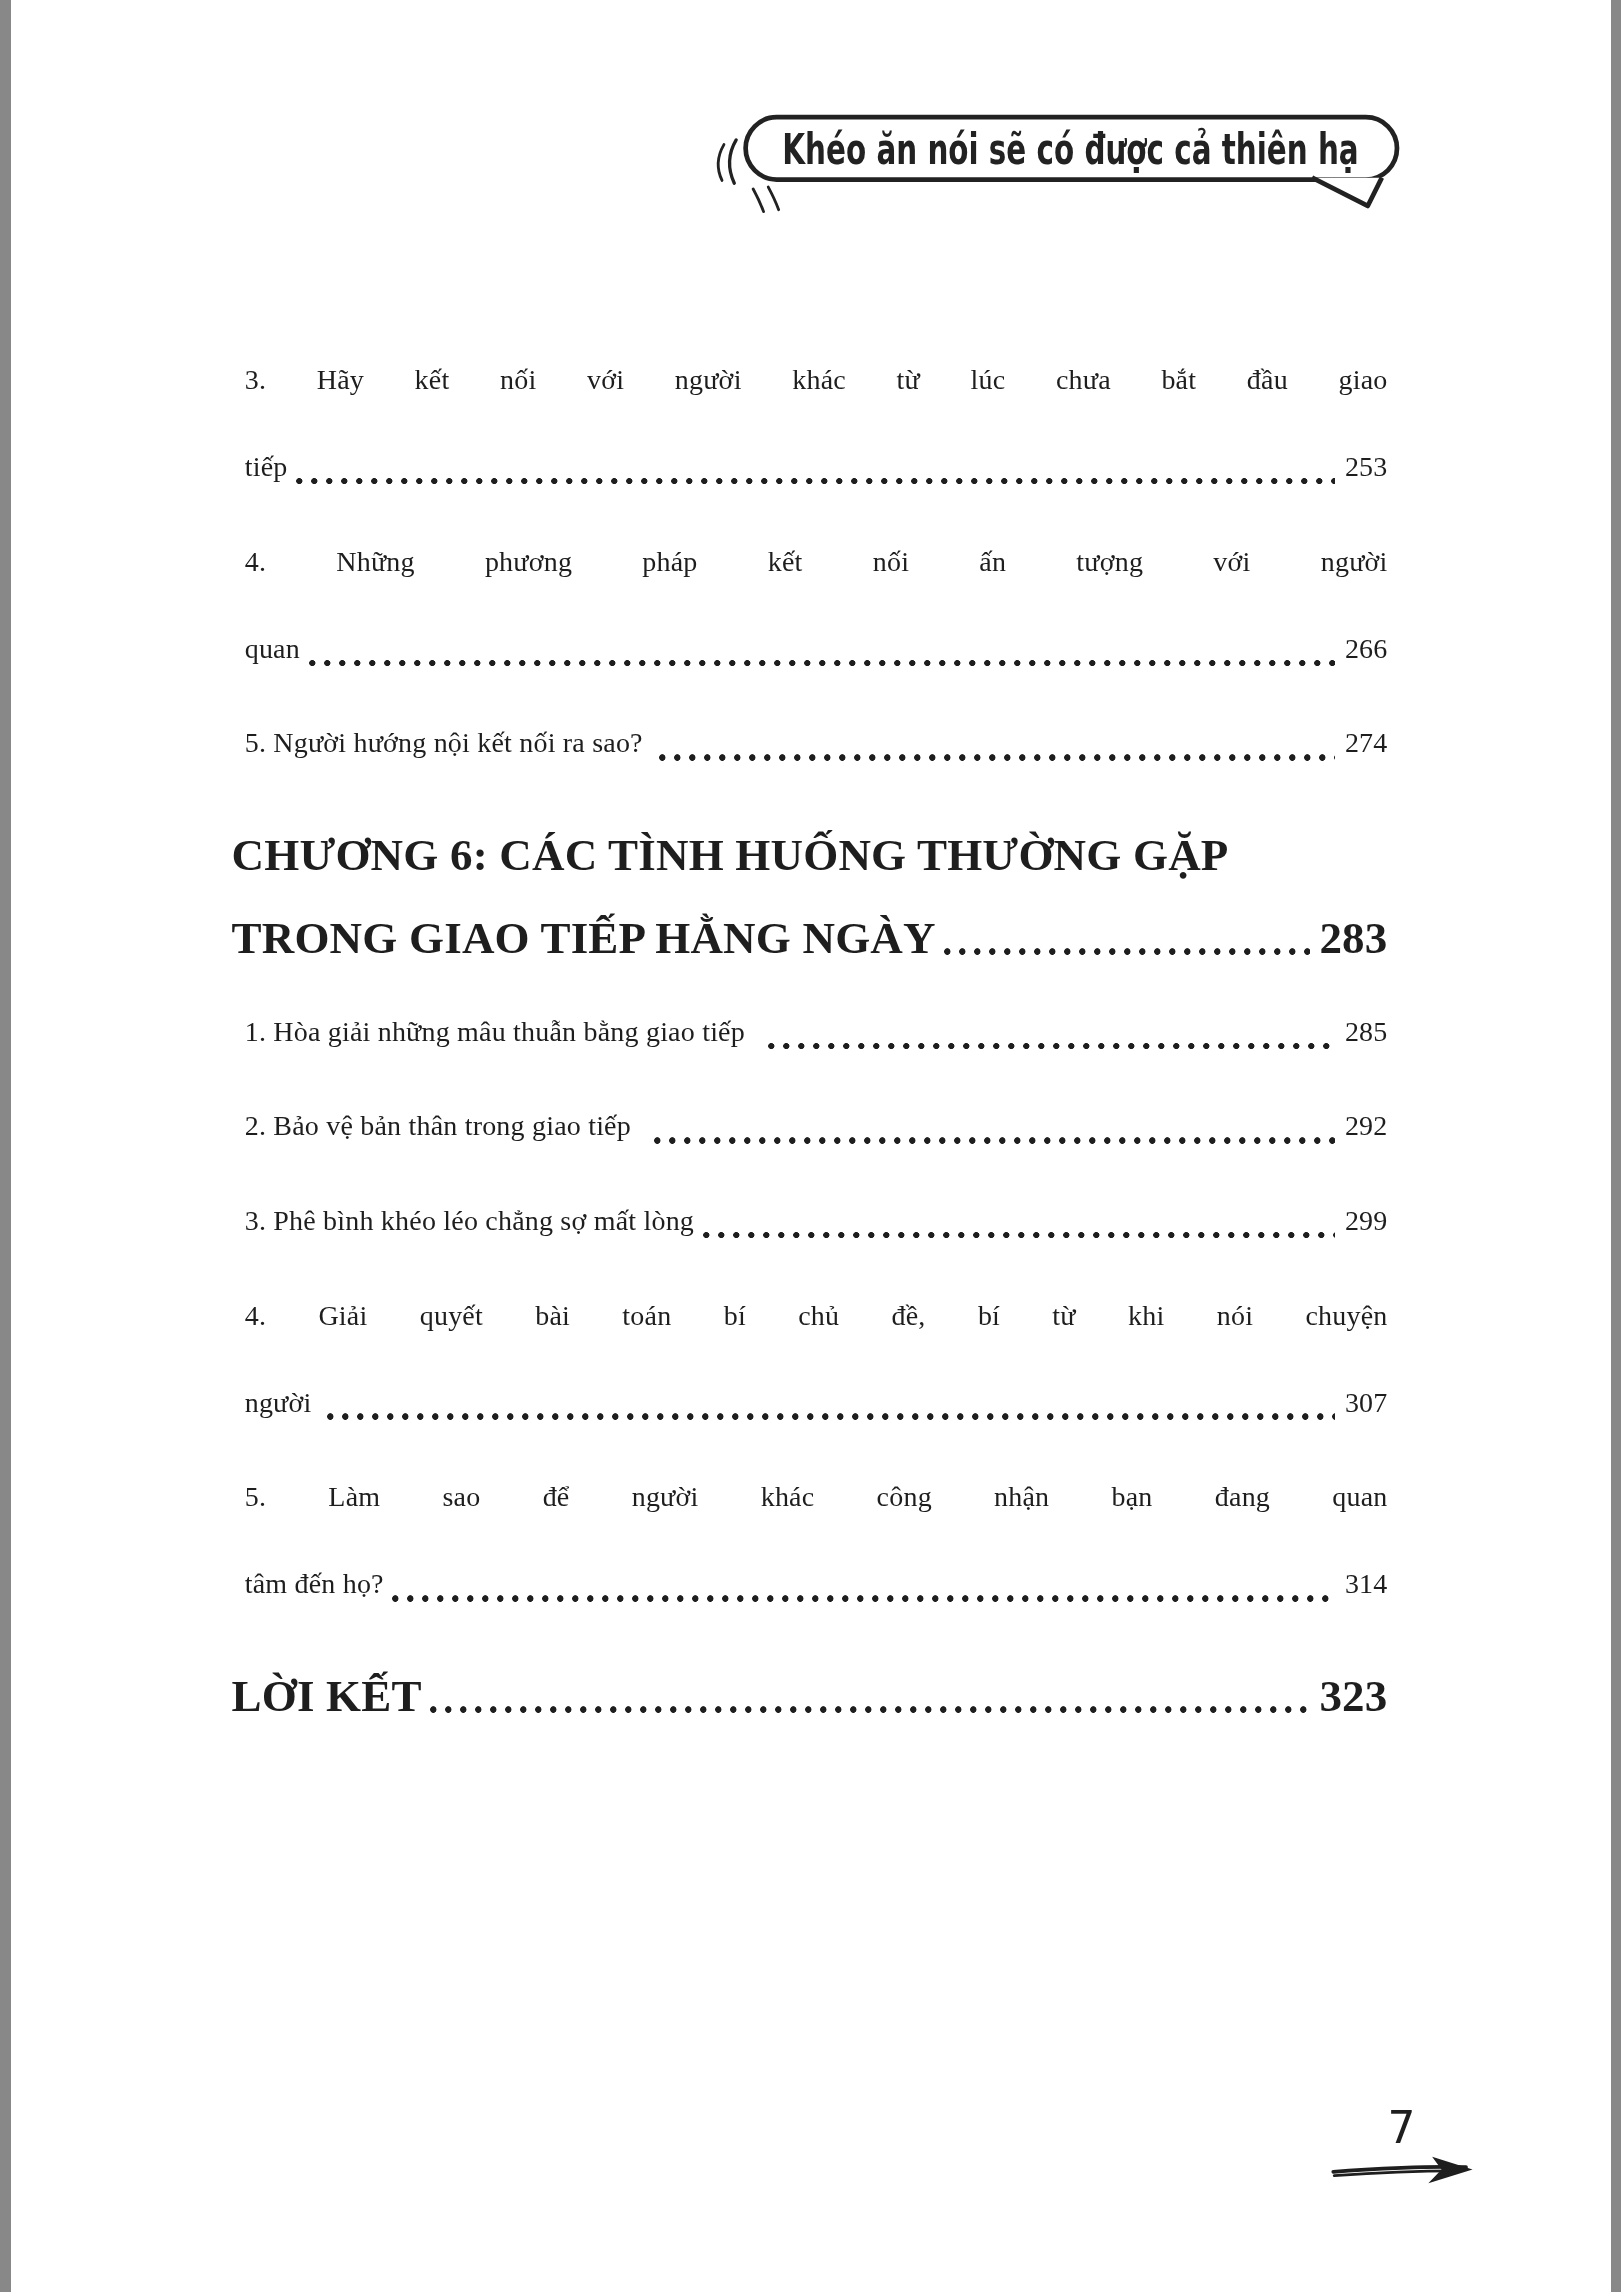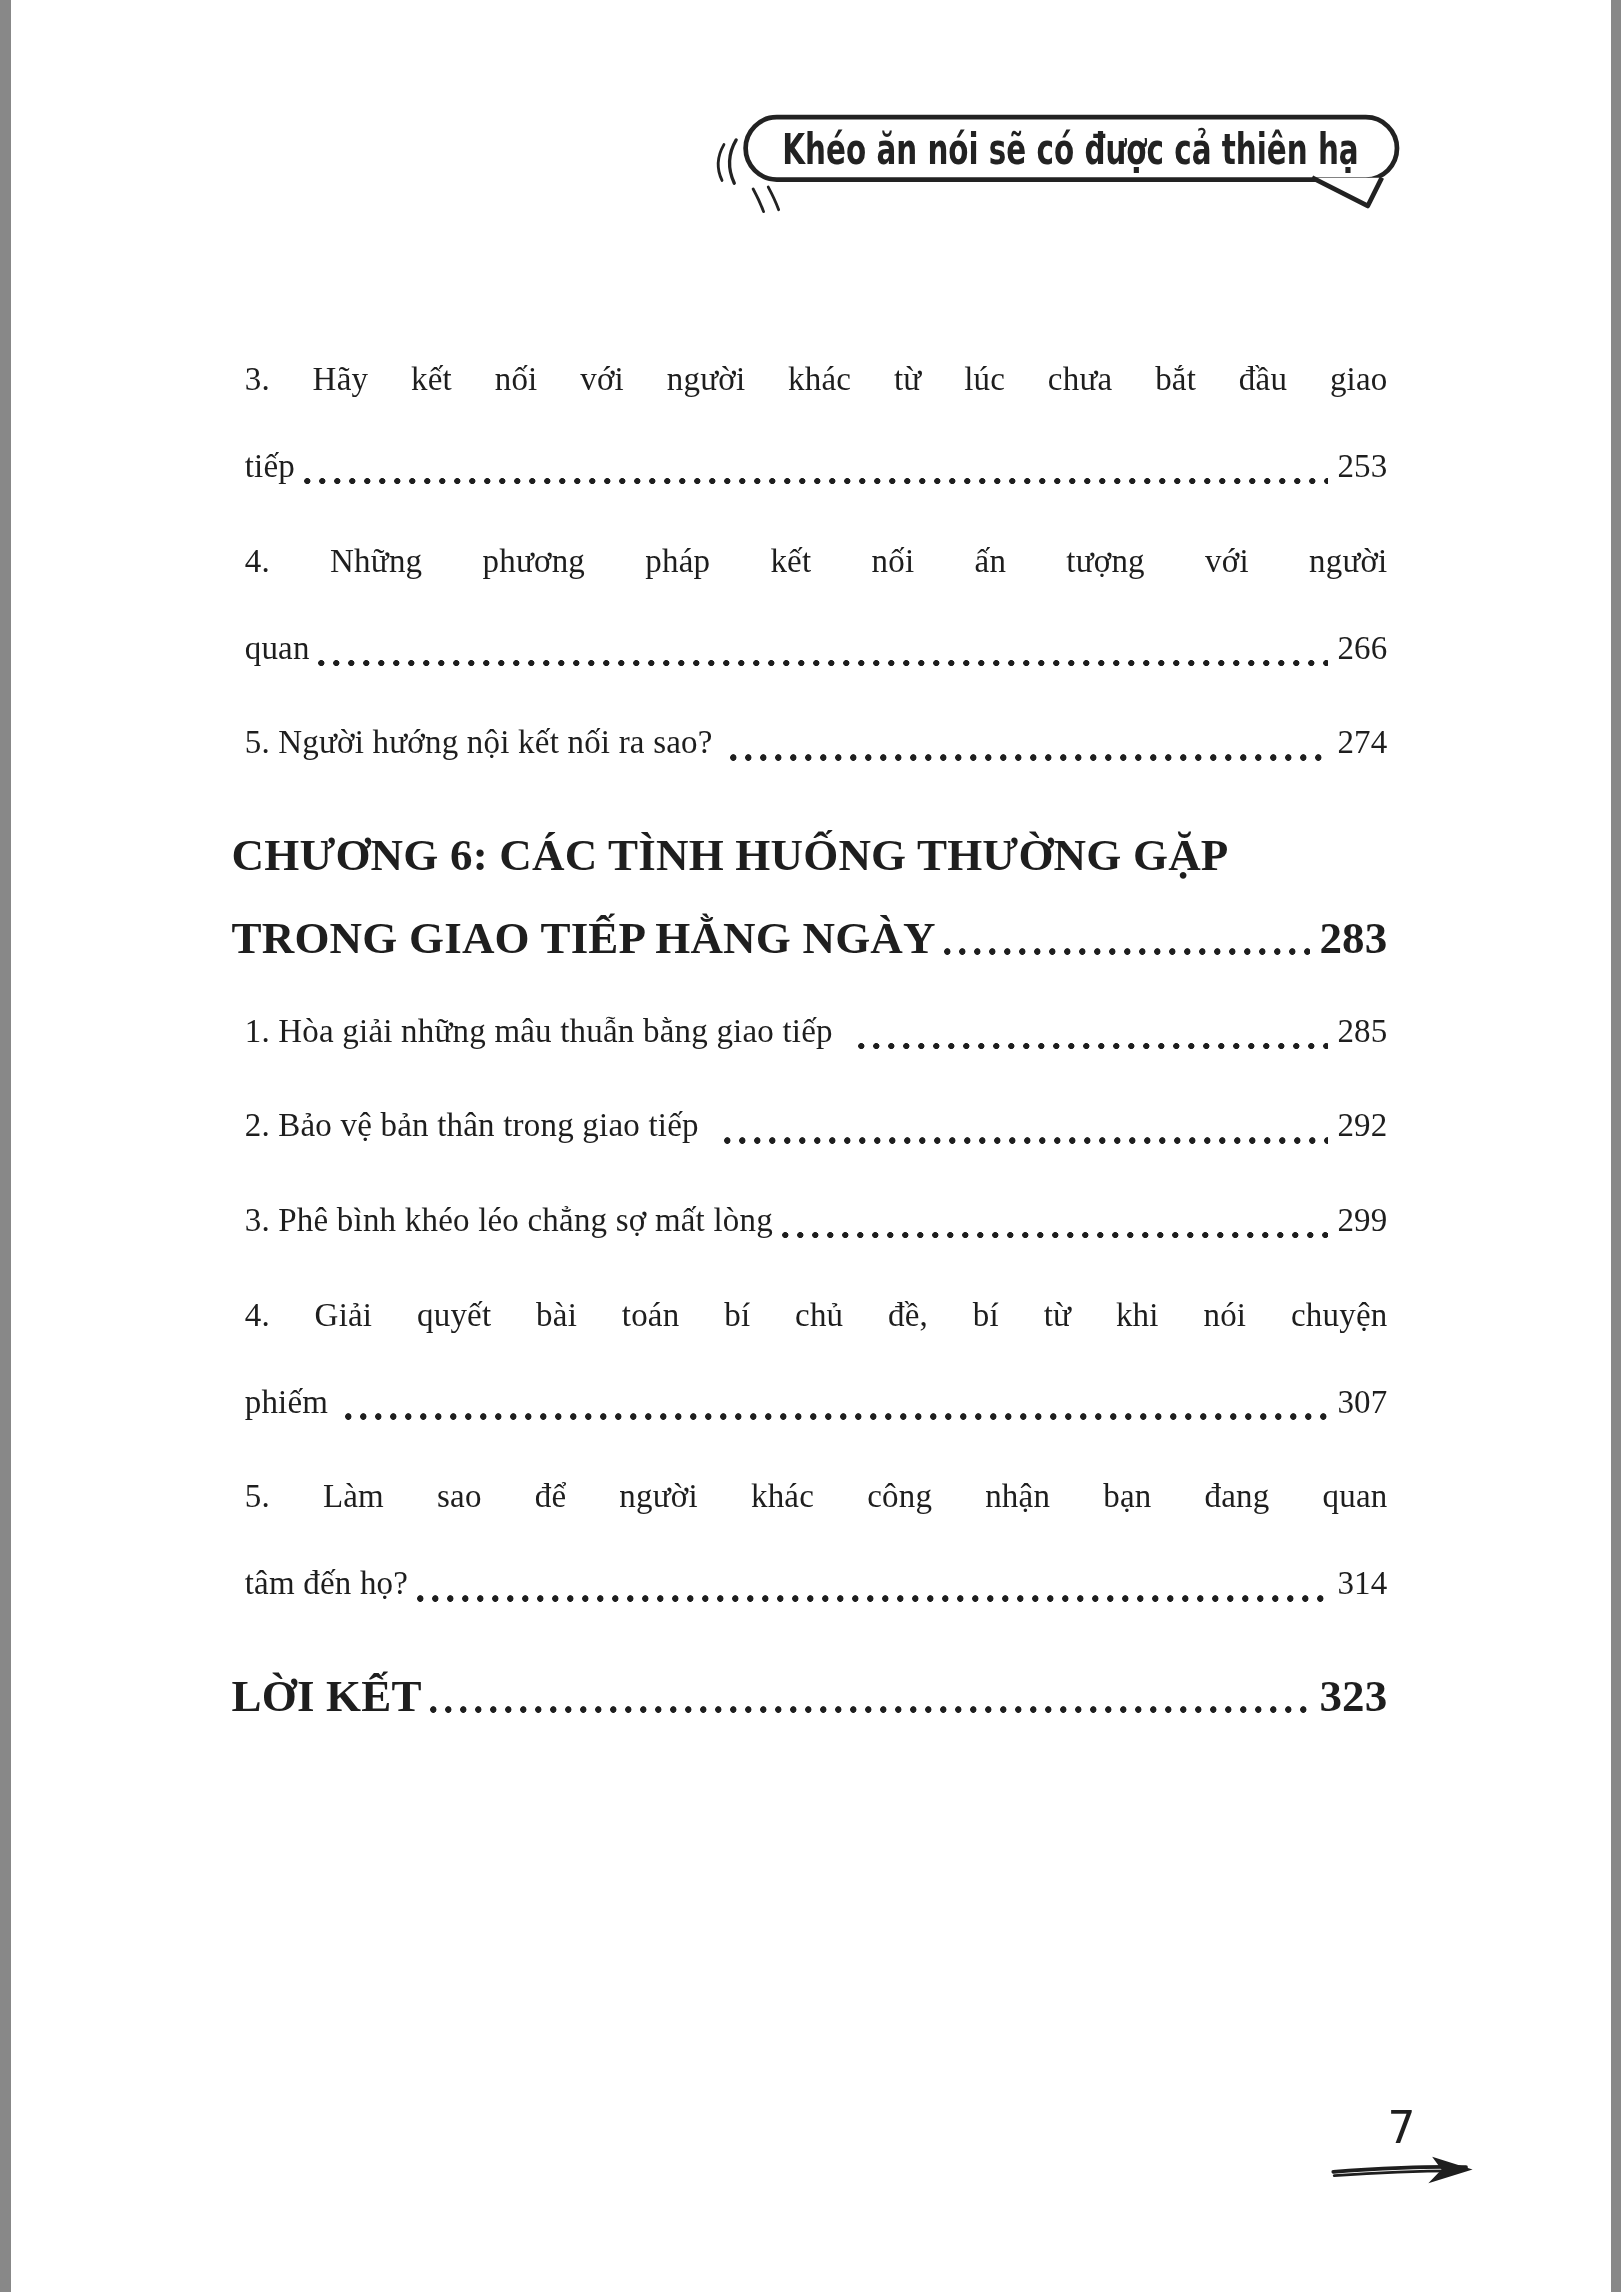--- a/index.html
+++ b/index.html
@@ -43,21 +43,21 @@
   .toc {
     position: absolute;
     left: 221px;
     top: 336px;
     width: 1156px;
   }
   .entry { margin-bottom: 7.6px; }
   .entry.item { padding-left: 13.2px; }
   .entry.chapter { margin-top: 28px; }
   .line {
-    font-size: 33px;
+    font-size: 28px;
     line-height: 87px;
     letter-spacing: 0.2px;
   }
   .entry.chapter .line { font-size: 45px; line-height: 83px; font-weight: bold; }
   .line.fill { text-align: justify; text-align-last: justify; }
   .entry.chapter .line.fill { text-align-last: left; }
   .line.line-flex { display: flex; align-items: flex-end; }
   .line-flex .txt { white-space: pre; flex: 0 0 auto; }
   .leader {
     flex: 1 1 auto;
@@ -157,21 +157,21 @@
       <div class="entry item">
         <div class="line line-flex">
           <span class="txt">3. Phê bình khéo léo chẳng sợ mất lòng</span>
           <span class="leader"></span>
           <span class="pg">299</span>
         </div>
       </div>
       <div class="entry item">
         <div class="line fill"><span class="txt">4. Giải quyết bài toán bí chủ đề, bí từ khi nói chuyện</span></div>
         <div class="line line-flex">
-          <span class="txt">phiếm </span>
+          <span class="txt">người </span>
           <span class="leader"></span>
           <span class="pg">307</span>
         </div>
       </div>
       <div class="entry item">
         <div class="line fill"><span class="txt">5. Làm sao để người khác công nhận bạn đang quan</span></div>
         <div class="line line-flex">
           <span class="txt">tâm đến họ?</span>
           <span class="leader"></span>
           <span class="pg">314</span>

